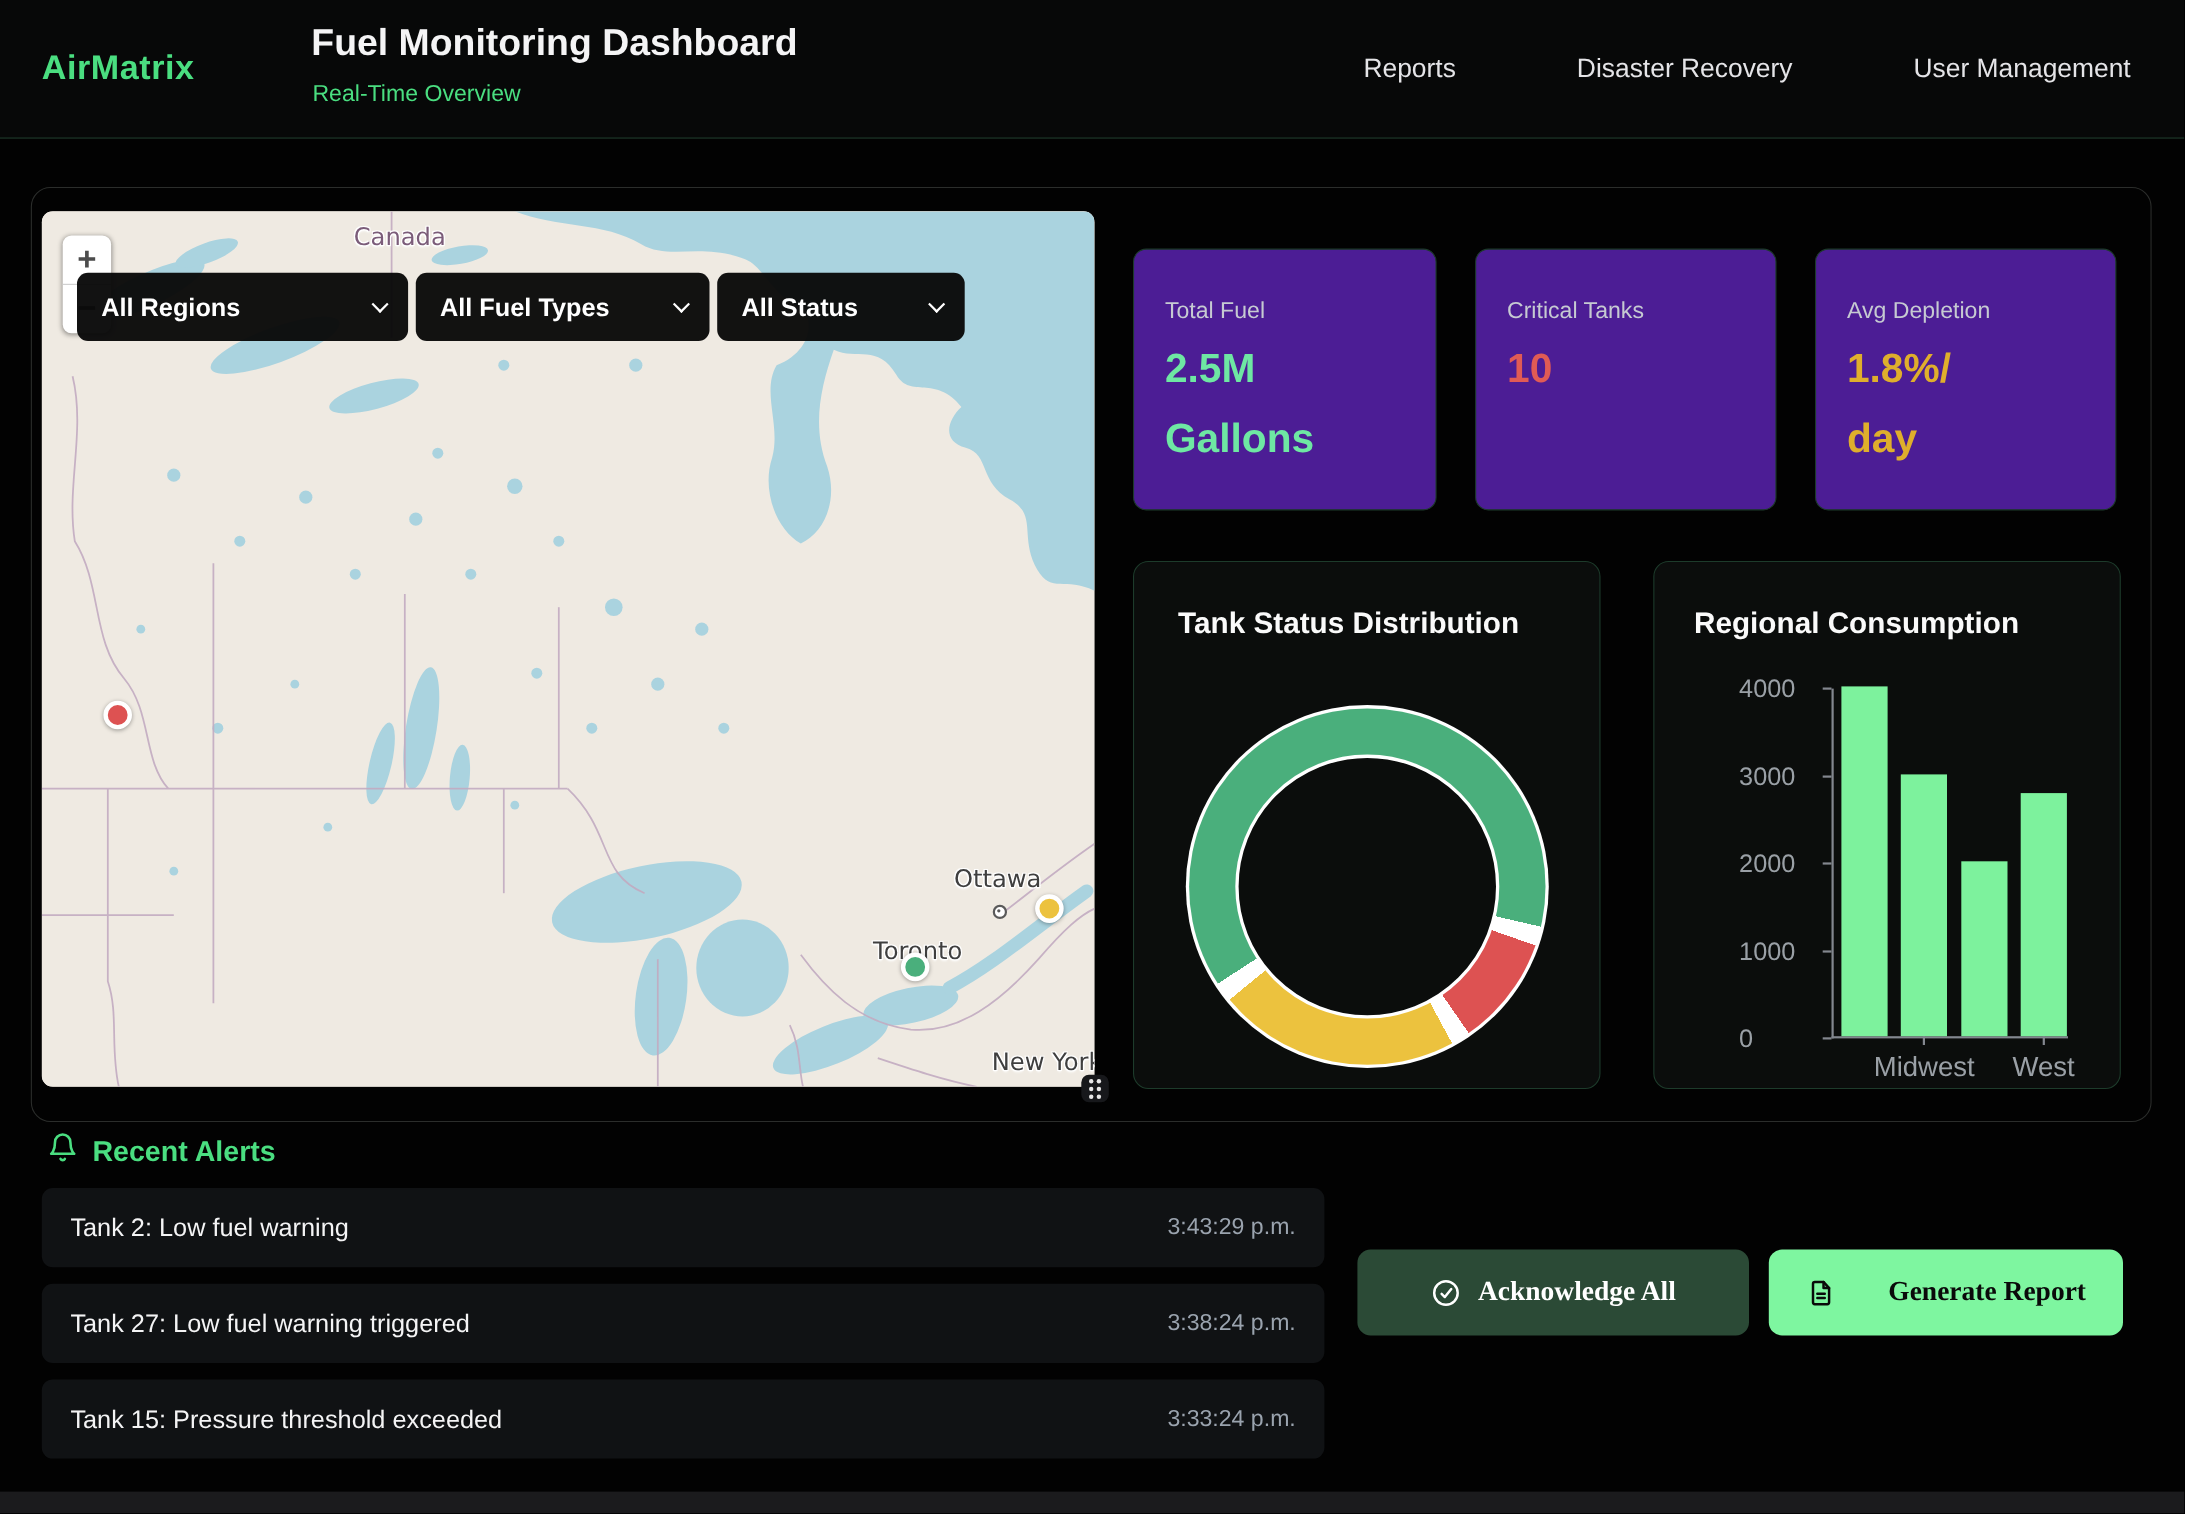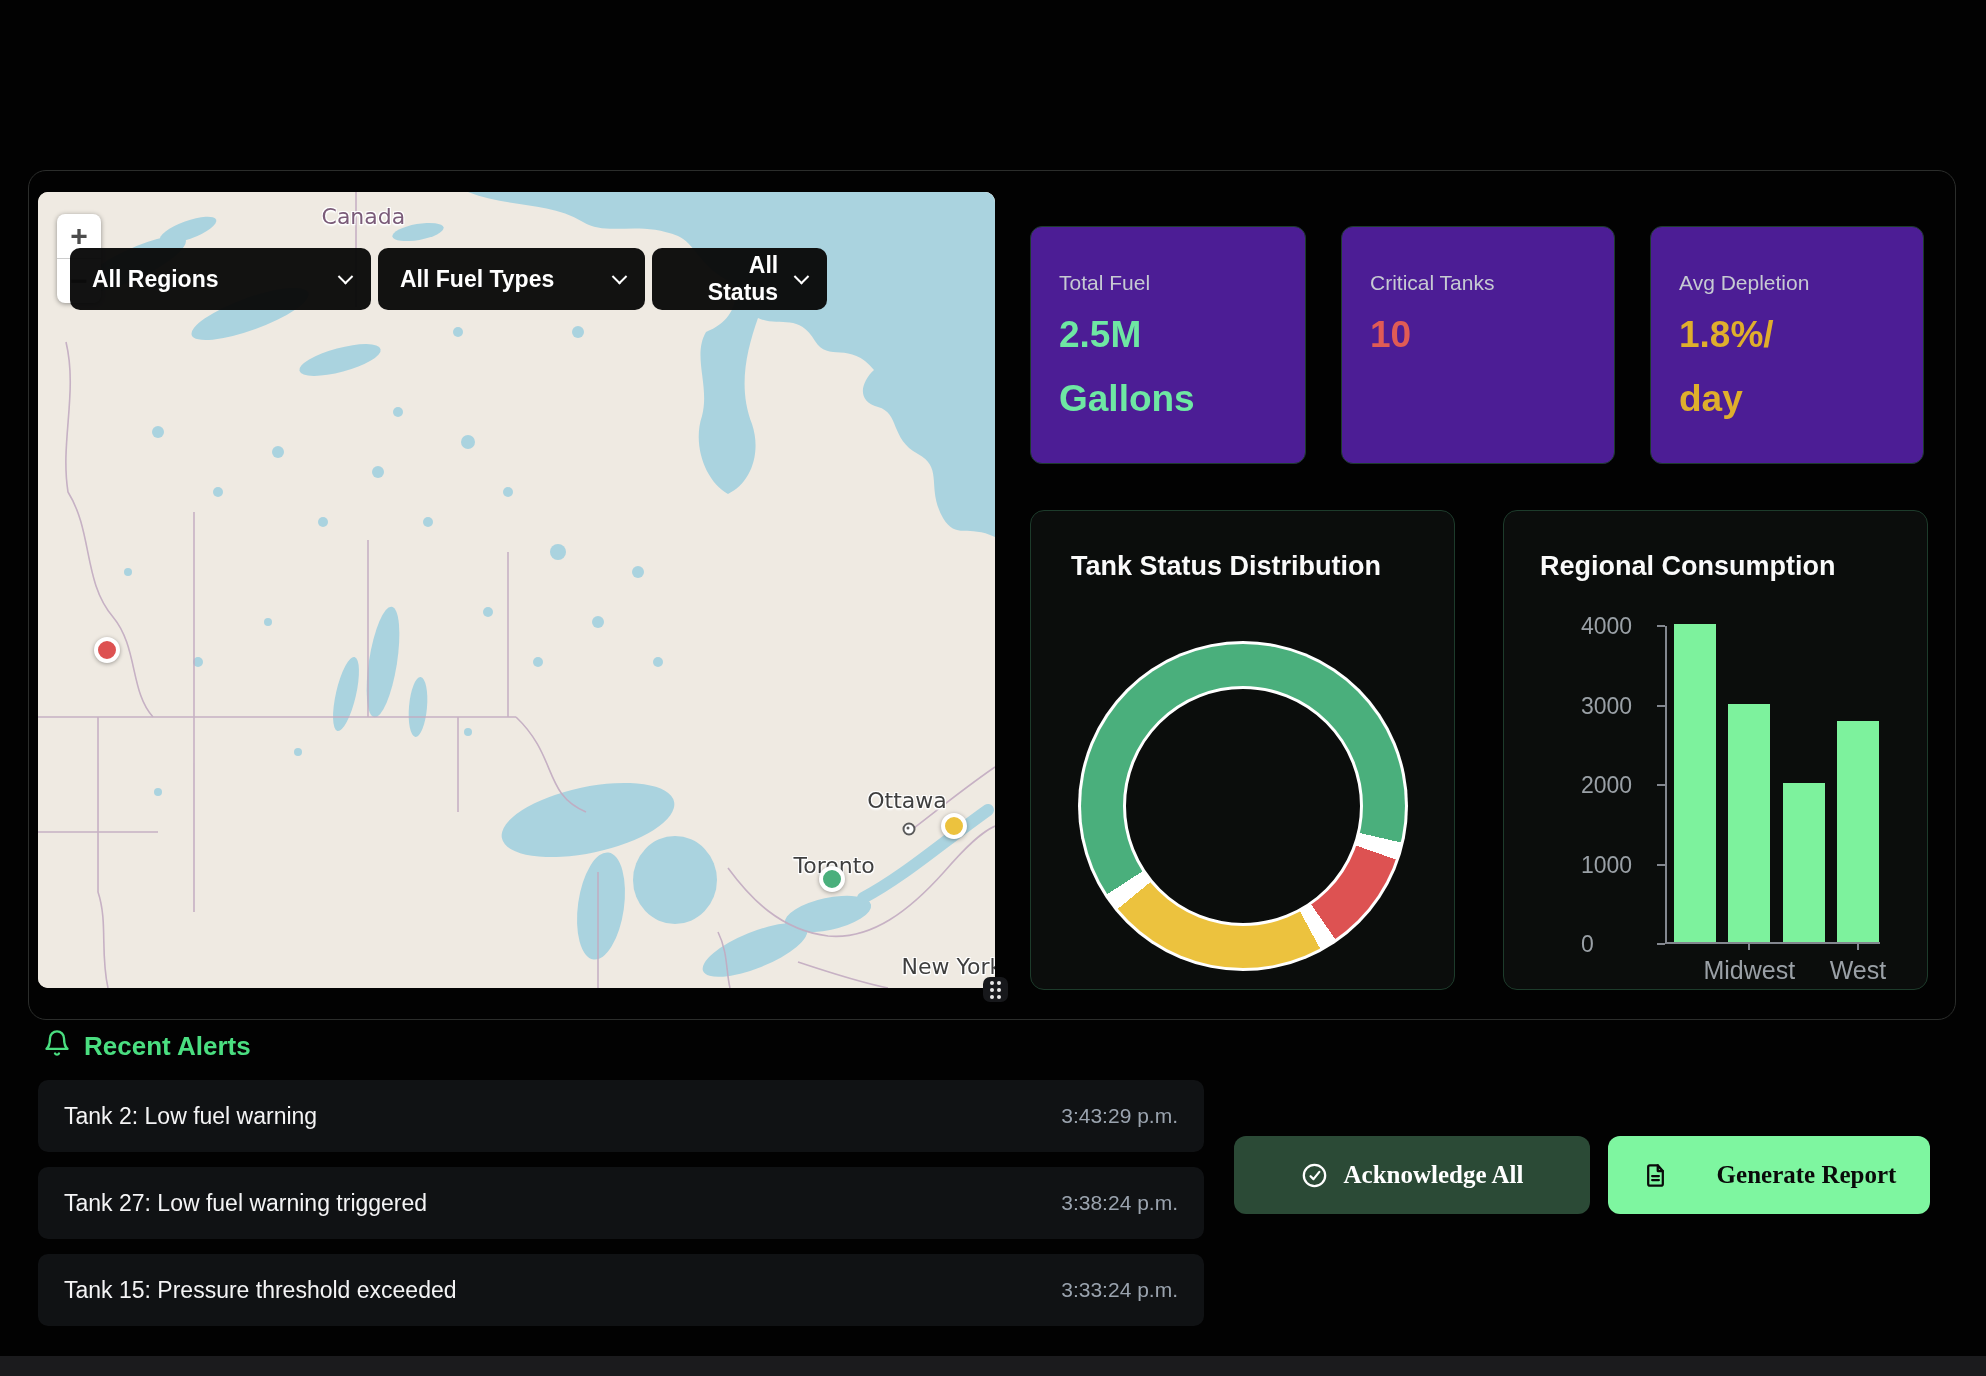--- a/index.html
+++ b/index.html
@@ -71,20 +71,30 @@
   .btn-ack { left:1234px; width:356px; background:var(--button-dark-bg,#2b4a36); color:#fff; }
   .btn-gen { left:1608px; width:322px; background:var(--button-bright,#7ef6a0); color:#0a0a0a;gap:48px; }
 
   .bottom-strip { position:absolute; left:0; top:1356px; width:1986px; height:20px; background:#1b1b1d; }
 </style>
 </head>
 <body>
 
 <div class="screen">
 
+  <div class="header">
+    <div class="brand">AirMatrix</div>
+    <div class="page-title">Fuel Monitoring Dashboard</div>
+    <div class="page-subtitle">Real-Time Overview</div>
+    <div class="nav">
+      <a>Reports</a>
+      <a>Disaster Recovery</a>
+      <a>User Management</a>
+    </div>
+  </div>
 
   <div class="panel"></div>
 
   <div class="map">
     <div class="map-tiles">
       <svg width="957" height="796" viewBox="0 0 957 796" preserveAspectRatio="none">
         <rect x="0" y="0" width="957" height="796" fill="#efeae2"></rect>
 
         <path fill="#aad3df" d="M430 0 L957 0 L957 345 C930 332 918 348 905 326 C888 296 906 276 880 262 C852 247 862 221 840 215 C818 209 823 190 836 178 C812 148 790 171 777 149 C760 120 741 136 720 126 C708 160 700 196 714 232 C724 262 712 292 690 302 C668 290 654 254 664 224 C672 194 654 164 668 140 C700 128 704 96 689 88 C664 75 655 50 640 44 C600 28 570 45 545 30 C510 9 470 16 430 0 Z"></path>
 
@@ -172,21 +182,21 @@
 
     <div class="filters">
       <div class="filter" style="width:301px;">
         <span>All Regions</span>
         <i class="chev"></i>
       </div>
       <div class="filter" style="width:267px;">
         <span>All Fuel Types</span>
         <i class="chev"></i>
       </div>
-      <div class="filter" style="width:175px;text-align:right;">
+      <div class="filter" style="width:225px;text-align:right;">
         <span>All Status</span>
         <i class="chev"></i>
       </div>
     </div>
 
     <div class="drag-handle">
       <i></i>
         <i></i>
         <i></i>
         <i></i>

